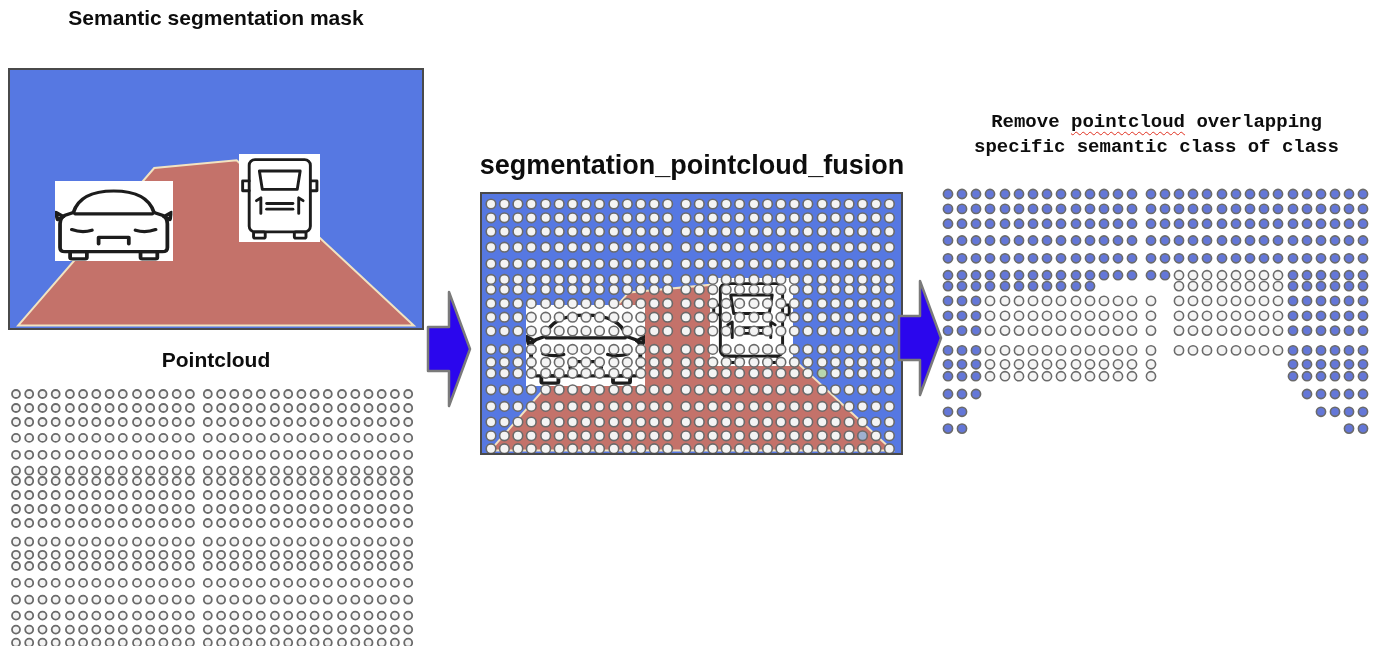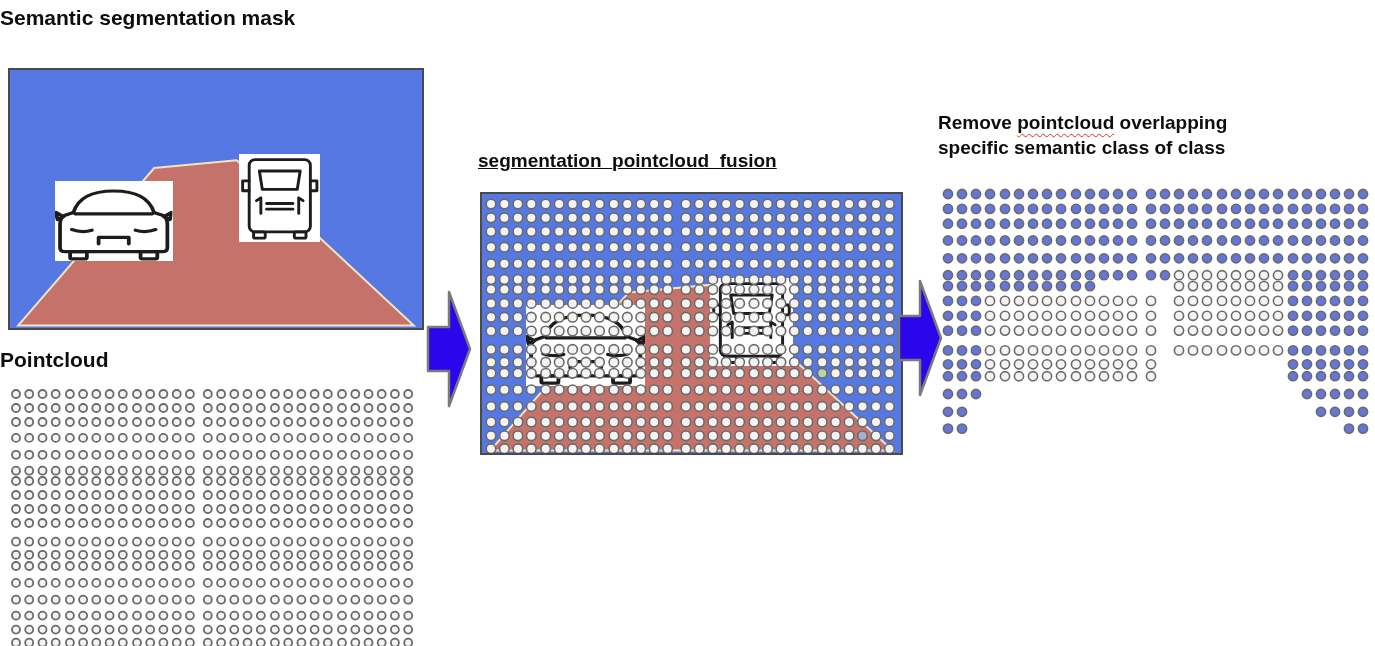--- a/index.html
+++ b/index.html
@@ -1,25 +1,25 @@
 <!DOCTYPE html>
 <html><head>
 <meta charset="utf-8">
 <style>
   html,body{margin:0;padding:0;}
   body{
     width:1375px;height:646px;position:relative;overflow:hidden;
     background:#ffffff;
     font-family:"Liberation Sans", sans-serif;
   }
-  .diagram-title{position:absolute;font-weight:bold;text-align:left;color:#0d0d0d;}
+  .diagram-title{position:absolute;font-weight:bold;text-align:center;color:#0d0d0d;}
   #mask-title{left:0;top:4px;width:432px;font-size:21px;line-height:27px;}
   #pointcloud-title{left:0;top:348px;width:432px;font-size:21px;}
-  #fusion-title{left:478px;top:150px;width:428px;font-size:19px;text-decoration:underline;}
-  #result-title{left:938px;top:110px;width:437px;font-size:19px;line-height:25px;}
+  #fusion-title{left:478px;top:150px;width:428px;font-size:27px;}
+  #result-title{left:938px;top:110px;width:437px;font-size:19px;line-height:25px;font-family:Liberation Mono, monospace;}
   #misspelled{text-decoration:underline wavy #e03020;text-decoration-thickness:1px;text-underline-offset:4px;}
 
   .seg-panel{position:absolute;border:2px solid #4a4a4a;}
   #mask-panel{left:8px;top:68px;width:412px;height:258px;}
   #fusion-panel{left:480px;top:192px;width:419px;height:259px;}
   .fill-abs{position:absolute;left:0;top:0;width:100%;height:100%;}
 
   .car-box{position:absolute;background:#ffffff;}
   .car-box svg{display:block;width:100%;height:100%;}
   #mask-car1{left:11%;top:43%;width:28.5%;height:31%;}

